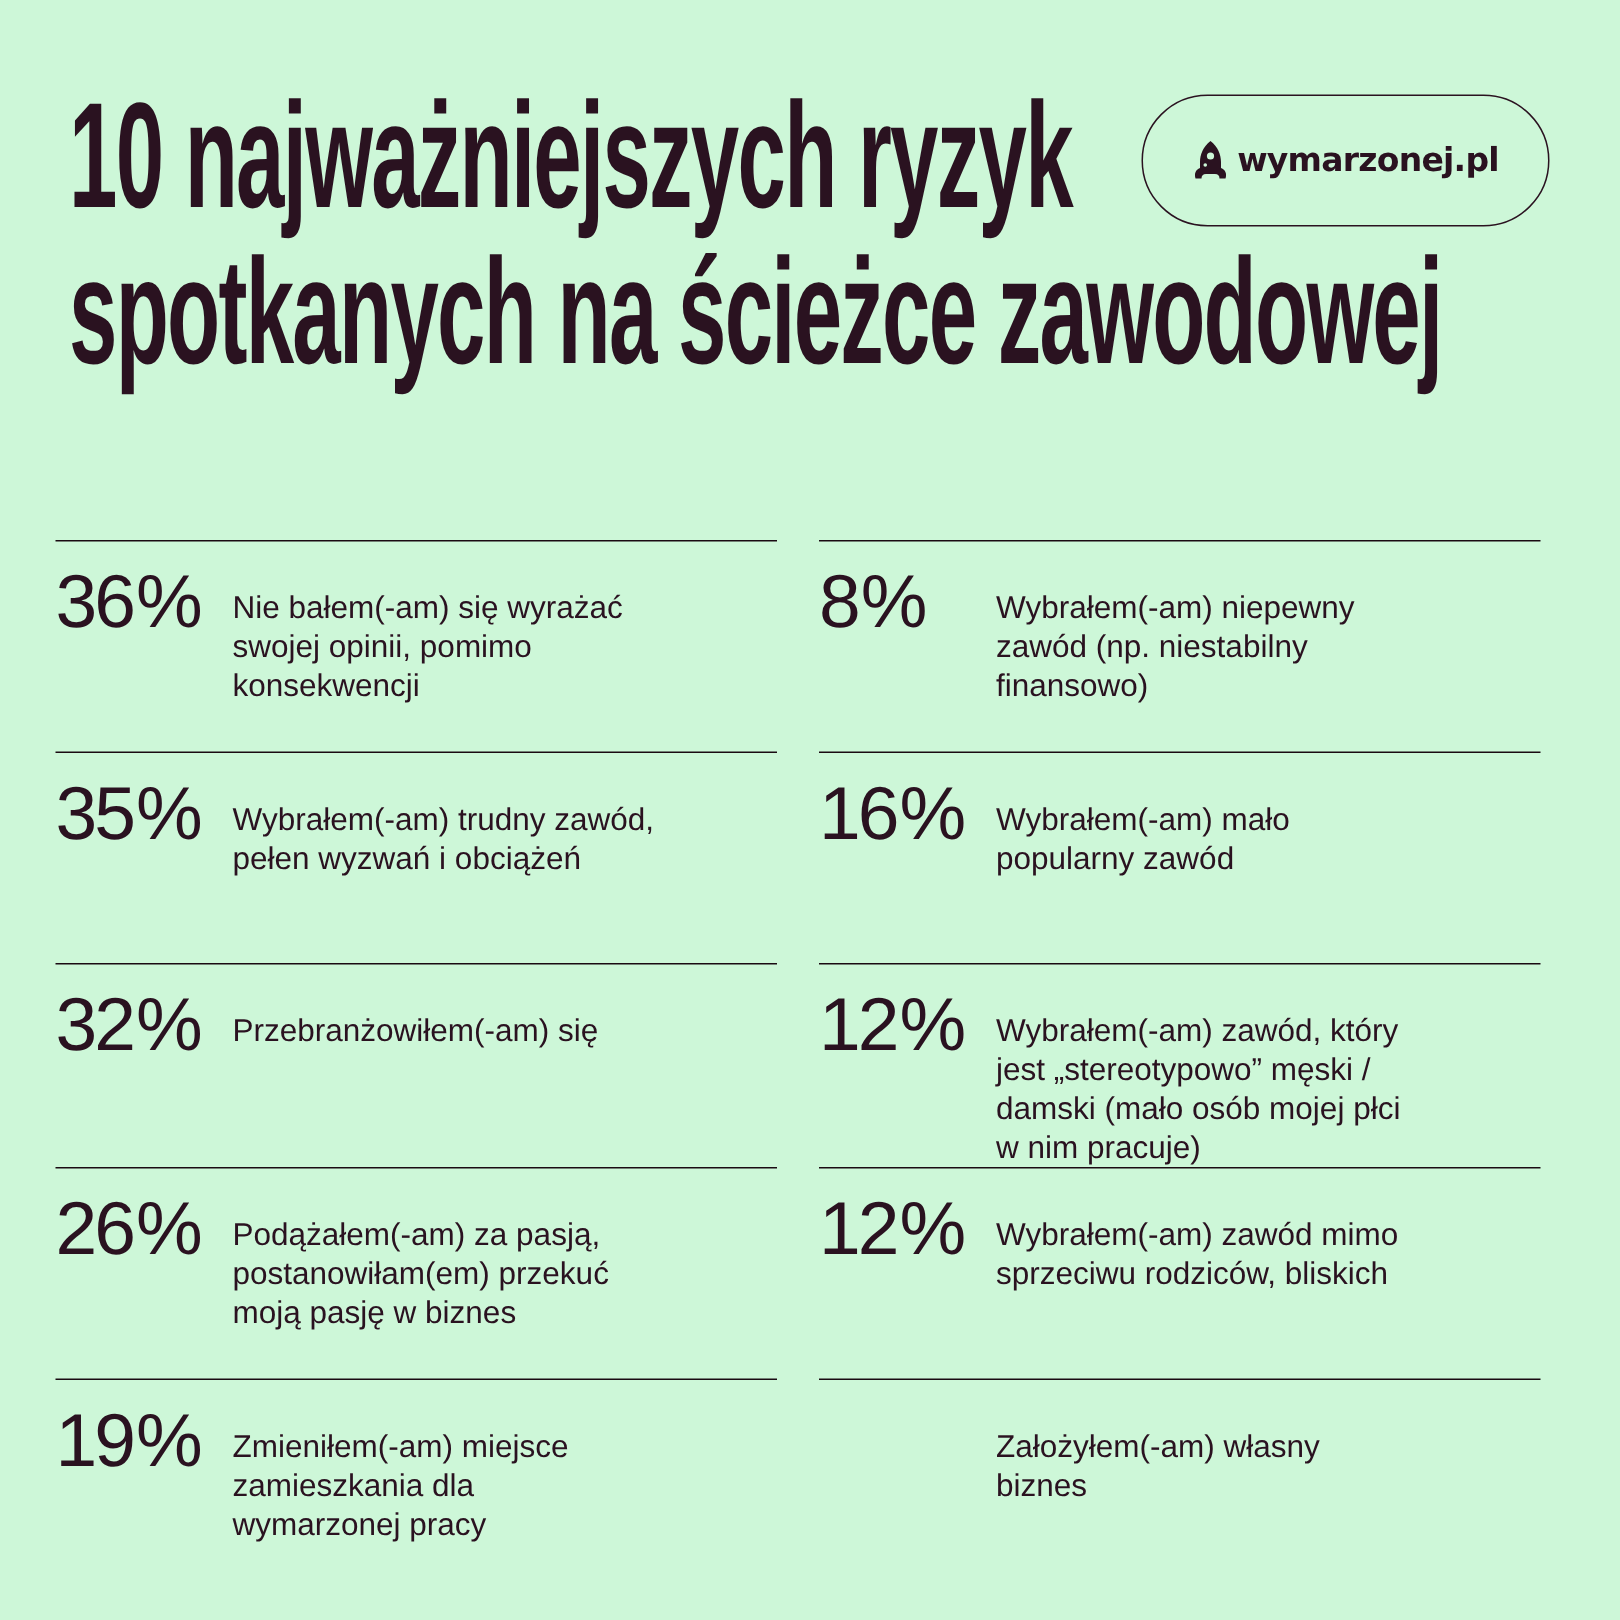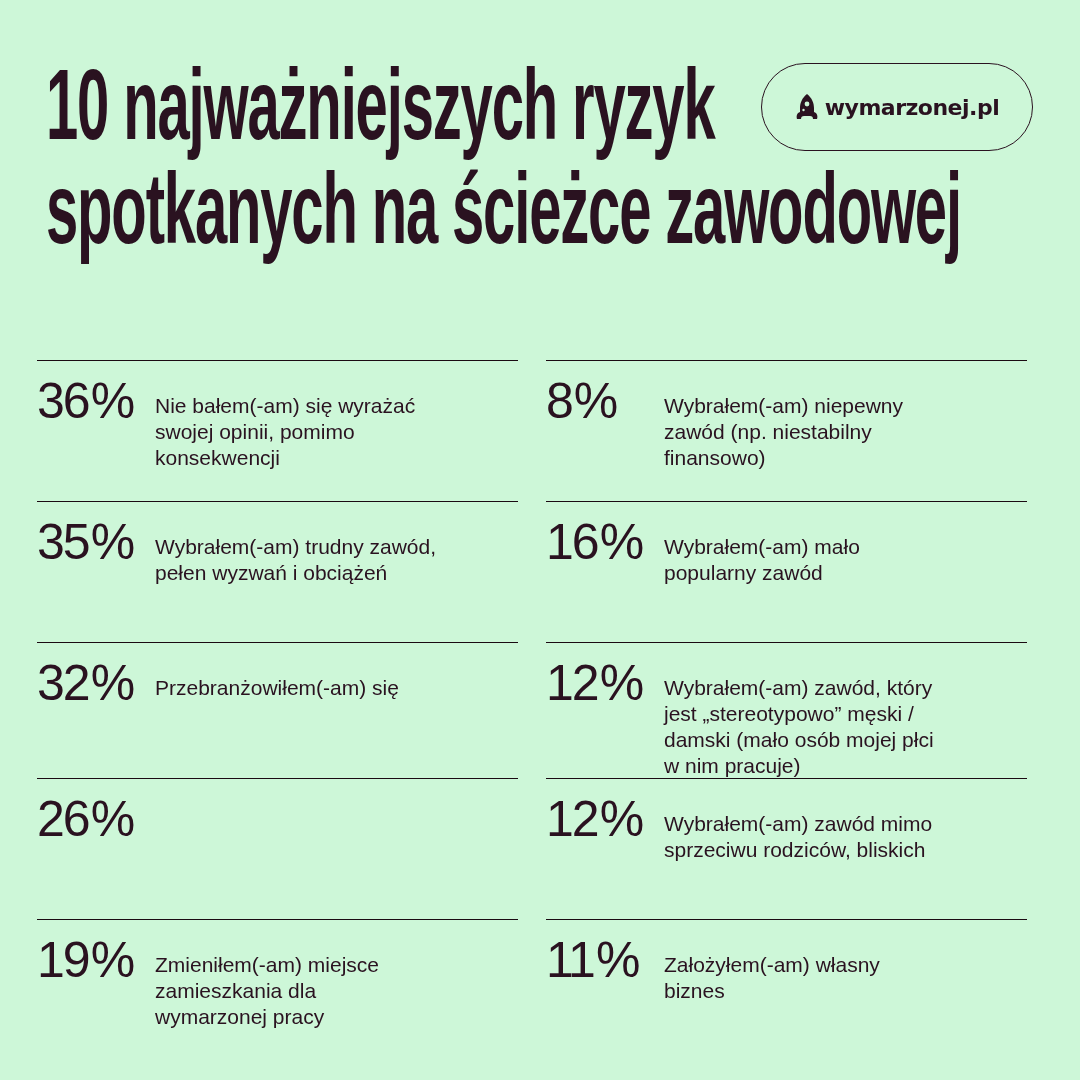--- a/index.html
+++ b/index.html
@@ -128,31 +128,33 @@
   <div class="item col-right" style="height:136px">
     <div class="pct"><span>12</span><span class="sign">%</span></div>
     <div class="desc">Wybrałem(-am) zawód, który
 jest „stereotypowo” męski /
 damski (mało osób mojej płci
 w nim pracuje)</div>
   </div>
 
   <div class="item col-left" style="height:141px">
     <div class="pct"><span>26</span><span class="sign">%</span></div>
+    <div class="desc">Podążałem(-am) za pasją,
+postanowiłam(em) przekuć
+moją pasję w biznes</div>
   </div>
   <div class="item col-right" style="height:141px">
     <div class="pct"><span>12</span><span class="sign">%</span></div>
     <div class="desc">Wybrałem(-am) zawód mimo
 sprzeciwu rodziców, bliskich</div>
   </div>
 
   <div class="item col-left" style="height:120px">
     <div class="pct"><span>19</span><span class="sign">%</span></div>
     <div class="desc">Zmieniłem(-am) miejsce
 zamieszkania dla
 wymarzonej pracy</div>
   </div>
   <div class="item col-right" style="height:120px">
-    <div class="pct"><span>11</span><span class="sign">%</span></div>
     <div class="desc">Założyłem(-am) własny
 biznes</div>
   </div>
 </div>
 
 </body></html>

